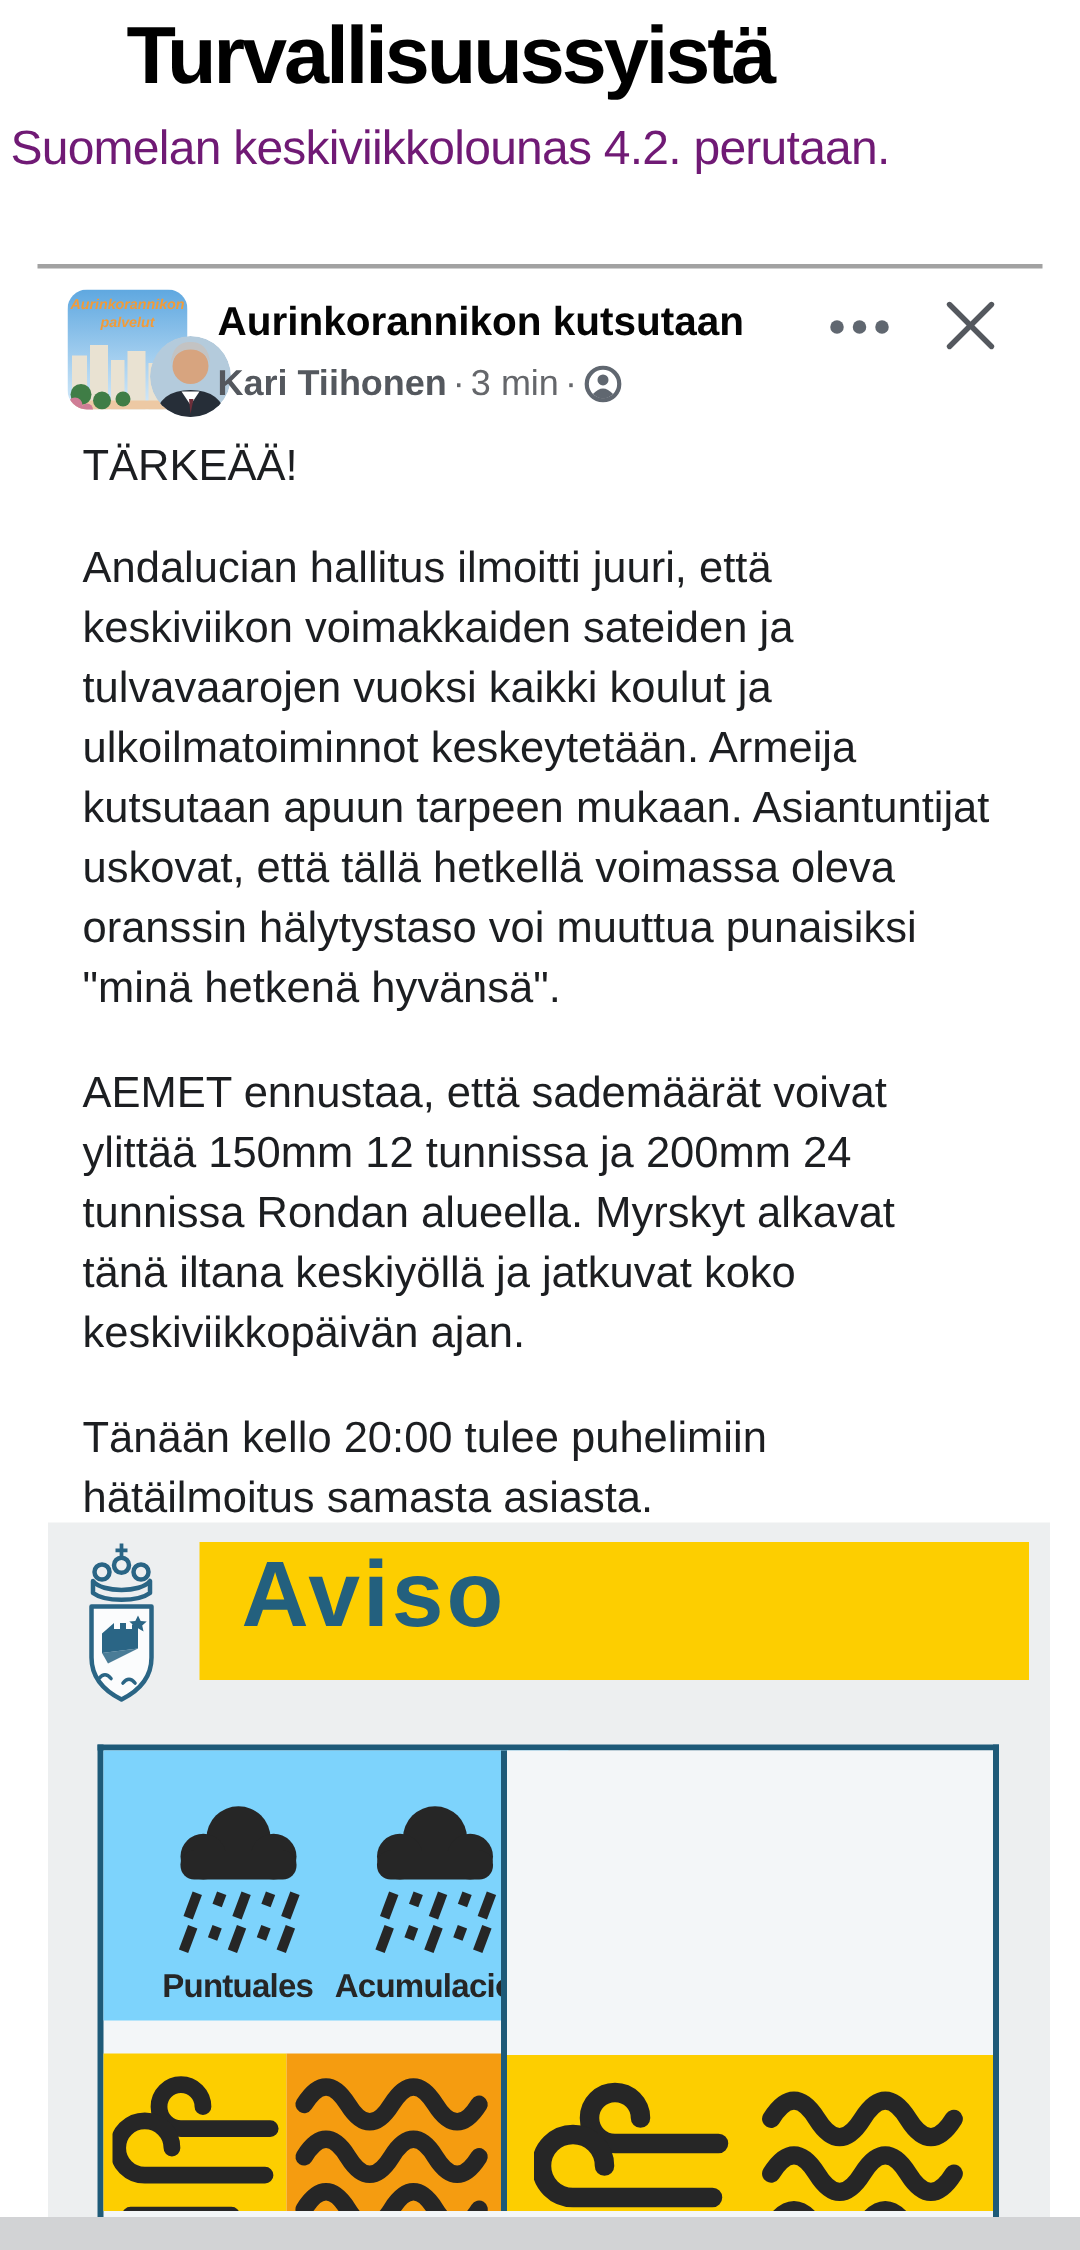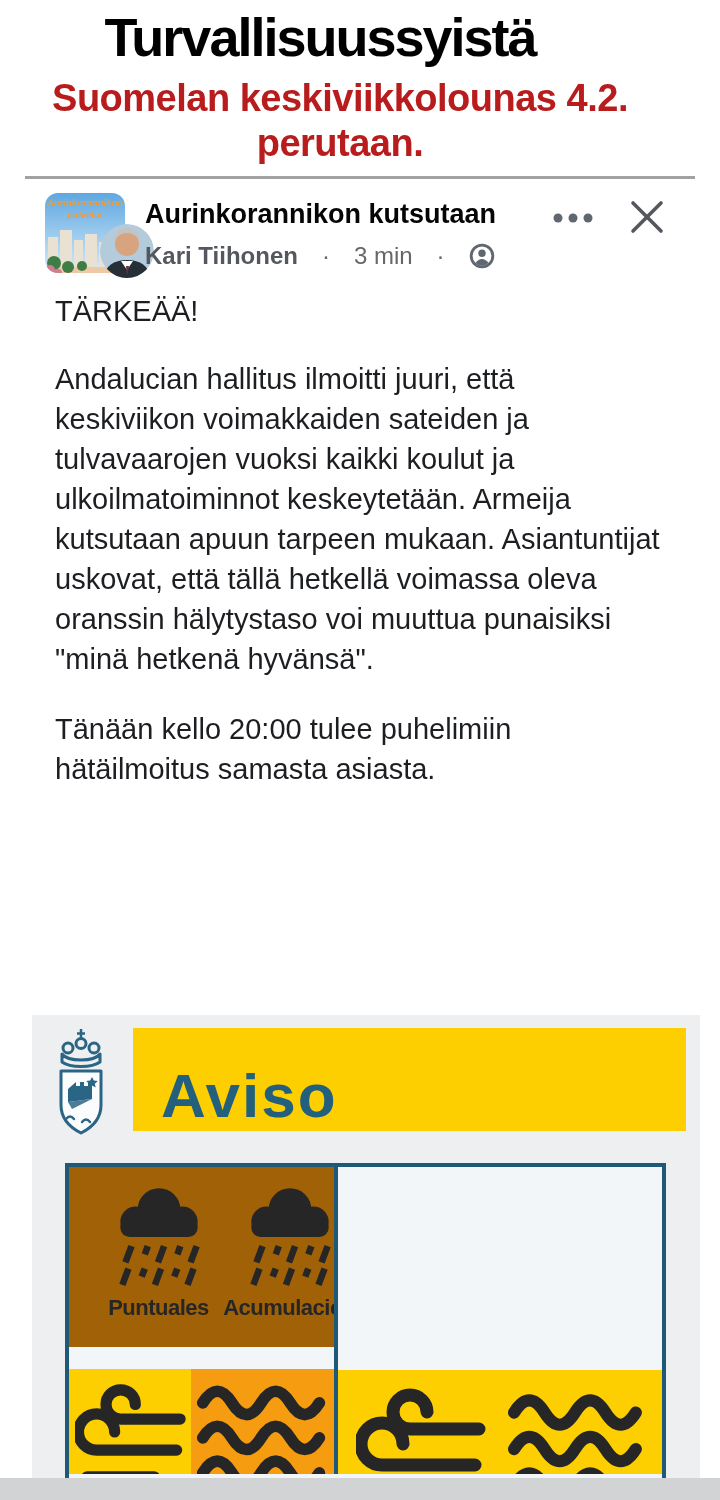--- a/index.html
+++ b/index.html
@@ -3,70 +3,70 @@
 <meta charset="utf-8">
 <style>
   * { box-sizing: border-box; }
   html,body { margin:0; padding:0; }
   body {
     width:720px; height:1500px; position:relative; overflow:hidden;
     background:#ffffff; font-family:"Liberation Sans", sans-serif;
     -webkit-font-smoothing:antialiased;
   }
   
-  .headline { position:absolute; top:6px; left:0; width:600px; text-align:center;padding-left:40px; }
+  .headline { position:absolute; top:6px; left:0; width:600px; text-align:center; }
   .headline h1 {
     margin:0; font-size:54px; line-height:62px; font-weight:900;
     letter-spacing:-2px; color:#000;
   }
   .headline .sub {
-    margin:8px auto 0; width:600px; font-size:38px; line-height:45px;
-    font-weight:700; letter-spacing:-0.5px; color:#b91c1c;
+    margin:8px auto 0; width:600px; font-size:32px; line-height:45px;
+    font-weight:400; letter-spacing:-0.5px; color:#701a75;
   }
   .divider { position:absolute; top:176px; left:25px; width:670px; height:3px; background:#a2a2a2; }
 
   
   .avatar { position:absolute; left:45px; top:193px; width:112px; height:90px;text-align:center; }
   .author { position:absolute; left:145px; top:199px; font-size:27px; font-weight:700; color:#050505; }
   .meta {
     position:absolute; left:145px; top:241px; height:30px;
-    display:flex; align-items:center; gap:24px; font-size:24px; color:#65676b;
+    display:flex; align-items:center; gap:4px; font-size:24px; color:#65676b;
   }
   .meta .name { font-weight:700; color:#54585e; }
   .dots-btn { position:absolute; left:551px; top:206px; width:44px; height:24px; }
   .close-btn { position:absolute; left:626px; top:196px; width:42px; height:42px; }
 
   
   .post-body {
     position:absolute; left:55px; top:291px; width:606px;
     font-size:29px; line-height:40px; color:#1c1e21;
   }
   .post-body p { margin:0 0 30px 0; }
   .post-body p.lead { margin-bottom:28px; }
 
   
   .aviso { position:absolute; left:32px; top:1015px; width:668px; height:463px; background:#edeff0; overflow:hidden; }
   .coat { position:absolute; left:16px; top:12px; }
   .band {
-    position:absolute; left:101px; top:13px; width:553px; height:103px;
-    background:#FDCE00; display:flex; align-items:flex-end;
+    position:absolute; left:101px; top:13px; width:553px; height:92px;
+    background:#FDCE00; display:flex; align-items:flex-start;
   }
   .band-title { margin-left:28px; font-size:62px; font-weight:700; color:#23607E; letter-spacing:2px; }
 
   .grid {
     position:absolute; left:33px; top:148px; width:601px; height:315px;
     border:4px solid #1E5A78; border-bottom:none; background:#f3f6f8;
   }
   .vdiv { position:absolute; left:265px; top:0; width:4px; height:307px; background:#1E5A78; }
   .cell-left  { position:absolute; left:0; top:0; width:265px; height:307px; }
   .cell-right { position:absolute; left:269px; top:0; width:324px; height:307px; }
 
   .tile-rain {
-    position:absolute; left:0; top:0; width:310px; height:180px; background:#a16207;
-    display:flex; justify-content:center; padding-top:12px; overflow:hidden;
+    position:absolute; left:0; top:0; width:310px; height:180px; background:#7dd3fc;
+    display:flex; justify-content:center; padding-top:28px; overflow:hidden;
   }
   .rain-col { display:flex; flex-direction:column; align-items:center; width:131px; }
   .rain-label { font-size:22px; font-weight:700; color:#262626; letter-spacing:-0.5px; margin-top:0px; white-space:nowrap; }
 
   .tile-wind-l  { position:absolute; left:0;   top:202px; width:122px; height:105px; background:#FDCE00; overflow:hidden; }
   .tile-waves-l { position:absolute; left:122px; top:202px; width:143px; height:105px; background:#F59C10; overflow:hidden; }
   .tile-blank-r { position:absolute; left:0; top:0; width:324px; height:203px; background:#f3f6f8; }
   .tile-windwaves-r { position:absolute; left:0; top:203px; width:324px; height:104px; background:#FDCE00; overflow:hidden; }
 
   .graybar { position:absolute; left:0; top:1478px; width:720px; height:22px; background:#d2d3d5; }
@@ -157,20 +157,21 @@
     <g stroke="#54585e" stroke-width="3.6" stroke-linecap="round">
       <line x1="7" y1="7" x2="35" y2="35"></line>
         <line x1="35" y1="7" x2="7" y2="35"></line>
     </g>
   </svg>
 </div>
 
 <div class="post-body">
   <p class="lead">TÄRKEÄÄ!</p>
   <p>Andalucian hallitus ilmoitti juuri, että keskiviikon voimakkaiden sateiden ja tulvavaarojen vuoksi kaikki koulut ja ulkoilmatoiminnot keskeytetään. Armeija kutsutaan apuun tarpeen mukaan. Asiantuntijat uskovat, että tällä hetkellä voimassa oleva oranssin hälytystaso voi muuttua punaisiksi "minä hetkenä hyvänsä".</p>
+  <p>AEMET ennustaa, että sademäärät voivat ylittää 150mm 12 tunnissa ja 200mm 24 tunnissa Rondan alueella. Myrskyt alkavat tänä iltana keskiyöllä ja jatkuvat koko keskiviikkopäivän ajan.</p>
   <p>Tänään kello 20:00 tulee puhelimiin hätäilmoitus samasta asiasta.</p>
 </div>
 
 <div class="aviso">
 
   <svg class="coat" width="66" height="118" viewBox="0 0 66 118">
     <g stroke="#2a6585" fill="none" stroke-width="3" stroke-linejoin="round">
       <path d="M33 2 v9 M29 6.5 h8" stroke-width="2.5"></path>
       <circle cx="20" cy="21" r="5"></circle>
         <circle cx="33" cy="16.5" r="5"></circle>

